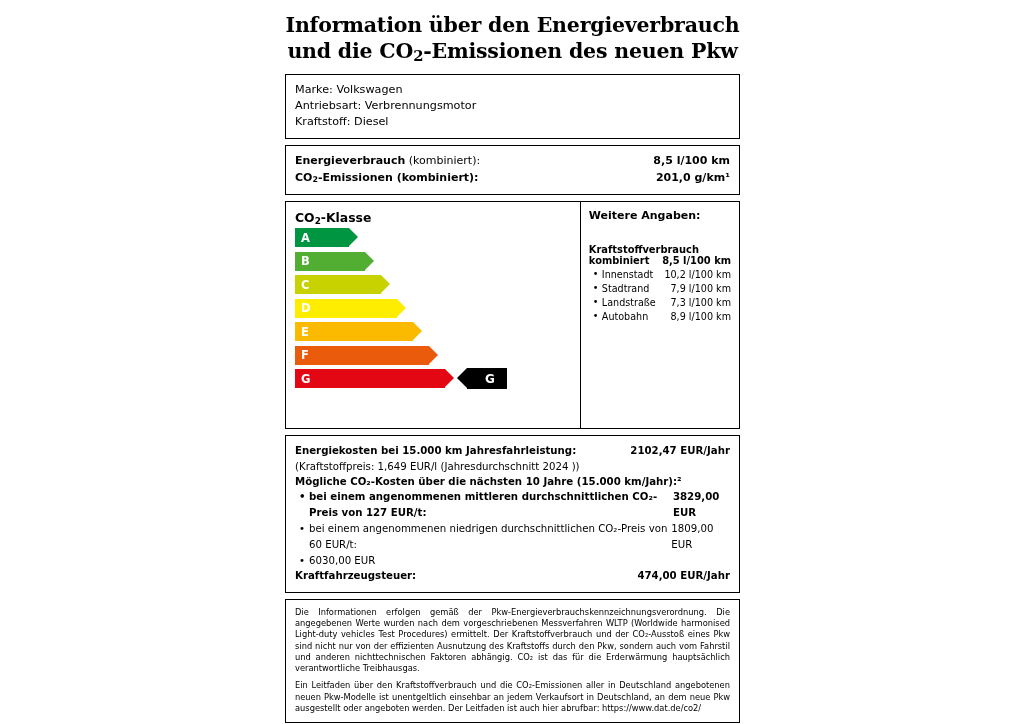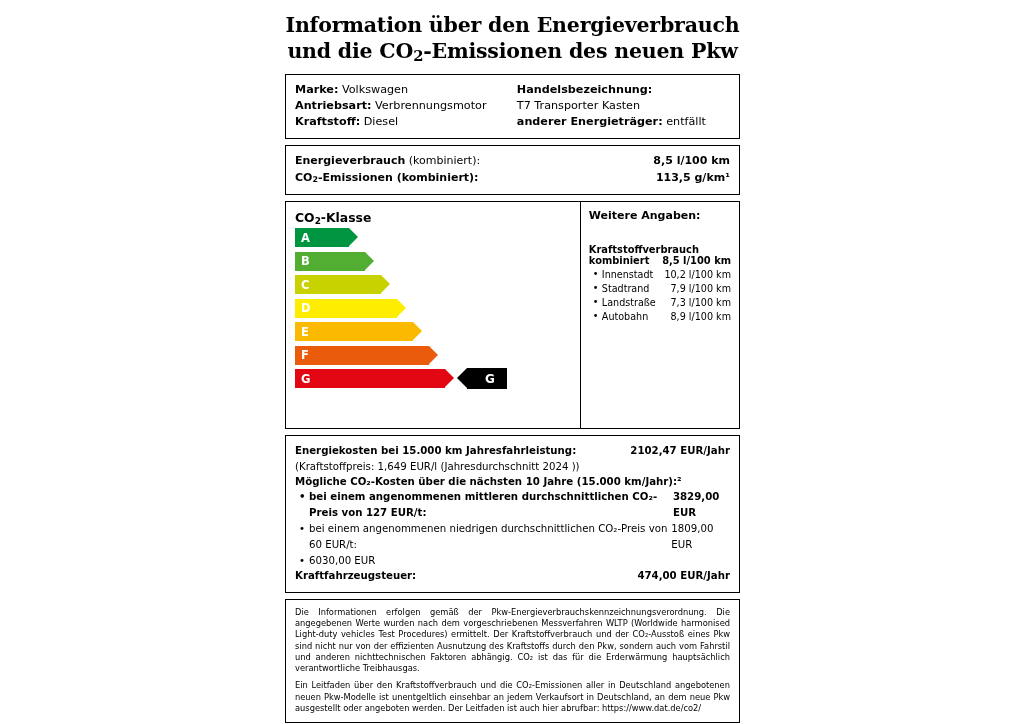--- a/index.html
+++ b/index.html
@@ -53,21 +53,21 @@
   .grid2 {
     display: flex;
   }
   .col-l { width: 51%; }
   .col-r { width: 49%; }
   .kv {
     font-size: 11.2px;
     line-height: 1.45;
     white-space: nowrap;
   }
-  .kv b { font-weight: bold; }
+  .kv b { font-weight: normal; }
 
   
   .cons-row {
     display: flex;
     justify-content: space-between;
     font-size: 11px;
     line-height: 1.5;
   }
   .cons-row .lbl { font-weight: bold; }
   .cons-row .val { font-weight: bold; }
@@ -235,36 +235,31 @@
       <span class="l2"><span>und die CO</span><span class="sub">2</span><span>-Emissionen des neuen Pkw</span></span>
     </div>
 
     <div class="box box-pad">
       <div class="grid2">
         <div class="col-l">
           <div class="kv"><b>Marke:</b> <span>Volkswagen</span></div>
           <div class="kv"><b>Antriebsart:</b> <span>Verbrennungsmotor</span></div>
           <div class="kv"><b>Kraftstoff:</b> <span>Diesel</span></div>
         </div>
-        <div class="col-r">
-          <div class="kv"><b>Handelsbezeichnung:</b></div>
-          <div class="kv"><span>T7 Transporter Kasten</span></div>
-          <div class="kv"><b>anderer Energieträger:</b> <span>entfällt</span></div>
-        </div>
       </div>
     </div>
 
     <div class="box box-pad">
       <div class="cons-row">
         <div class="lbl"><span>Energieverbrauch</span><span style="font-weight:normal"> (kombiniert):</span></div>
         <div class="val">8,5 l/100 km</div>
       </div>
       <div class="cons-row">
         <div class="lbl"><span>CO</span><span class="sub">2</span><span>-Emissionen (kombiniert):</span></div>
-        <div class="val">113,5 g/km¹</div>
+        <div class="val">201,0 g/km¹</div>
       </div>
     </div>
 
     <div class="classbox">
       <div class="class-left">
         <div class="class-title"><span>CO</span><span class="sub">2</span><span>-Klasse</span></div>
         <div class="bars" id="bars">
             <div class="barrow">
               <div class="bar" style="width: 54px; background: rgb(0, 149, 64); color: rgb(0, 149, 64);">
                 <span class="letter" style="color: rgb(255, 255, 255);">A</span>

